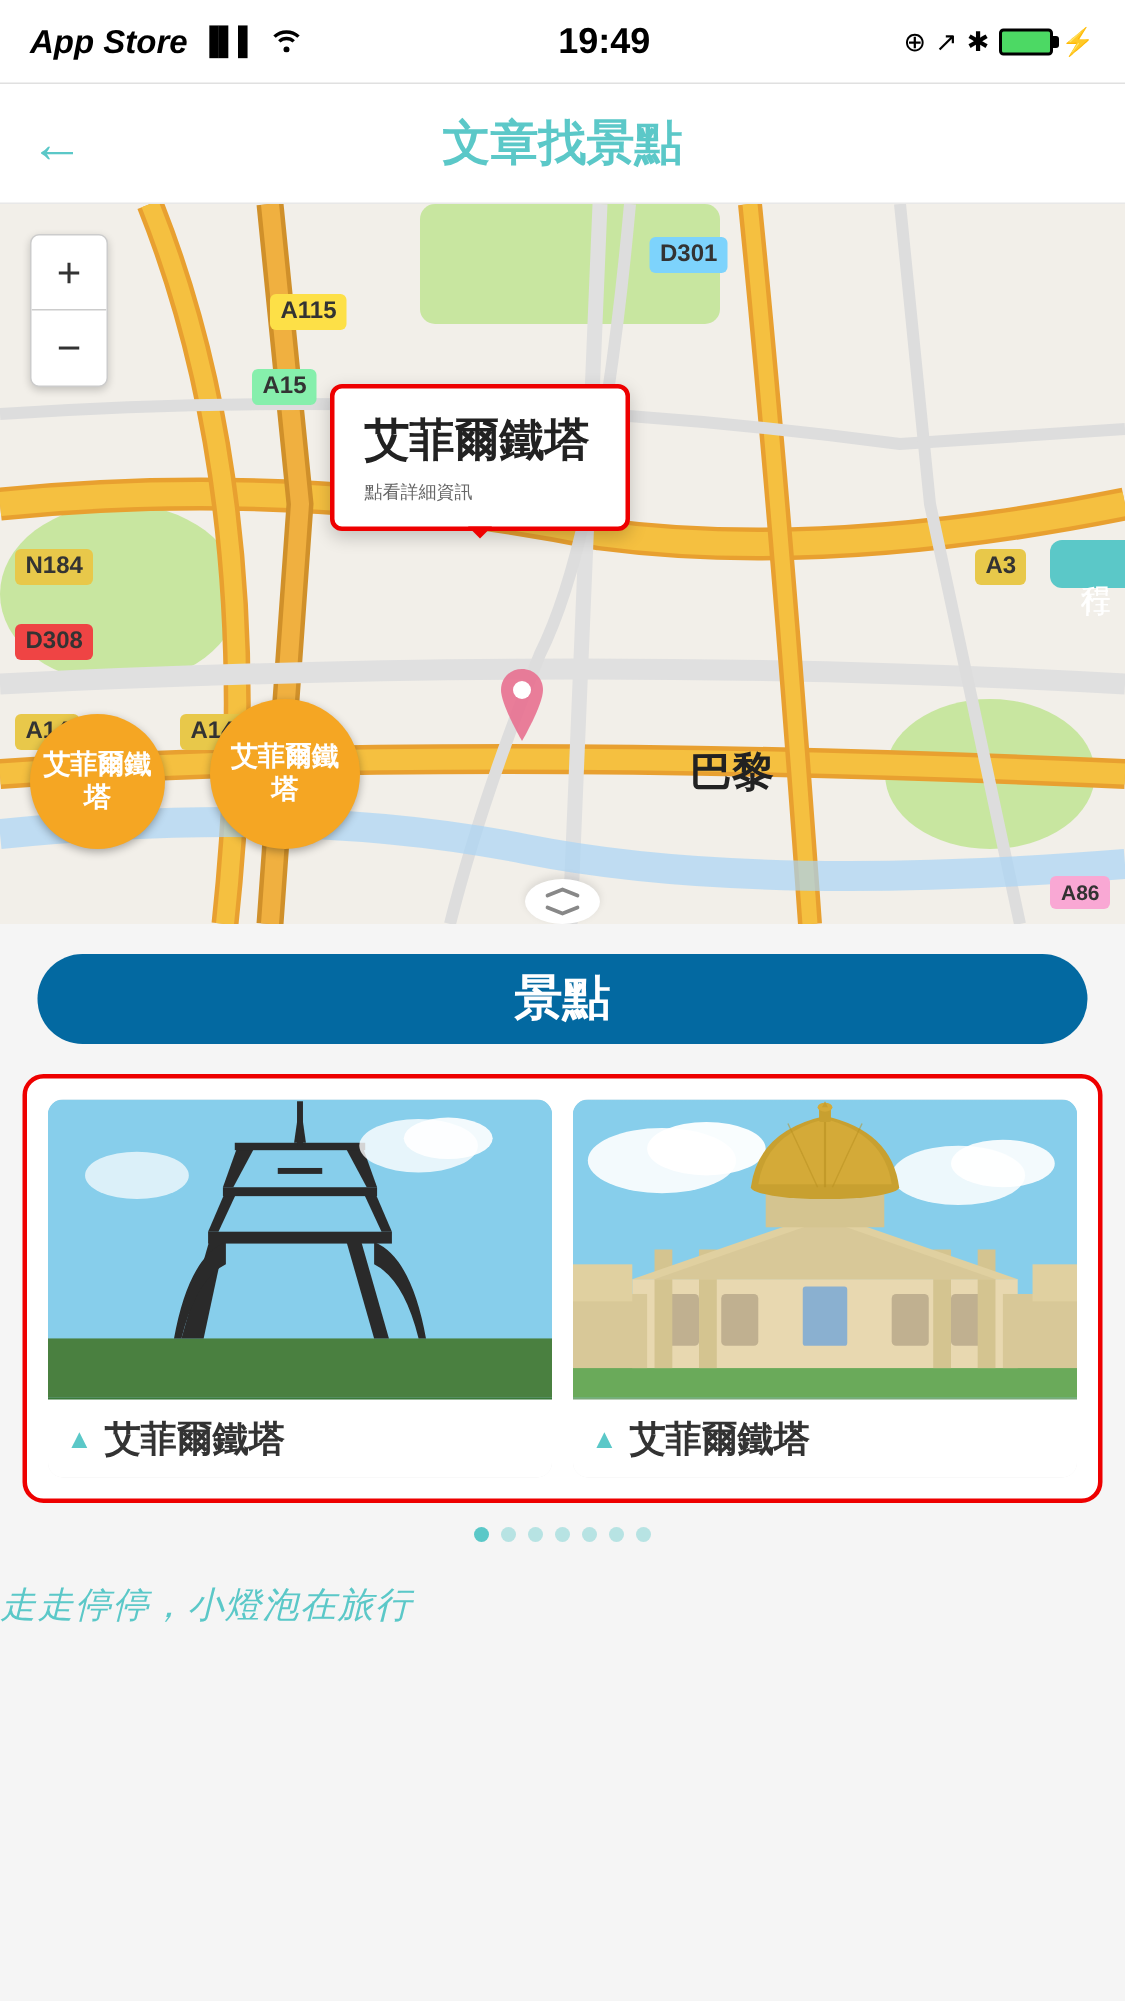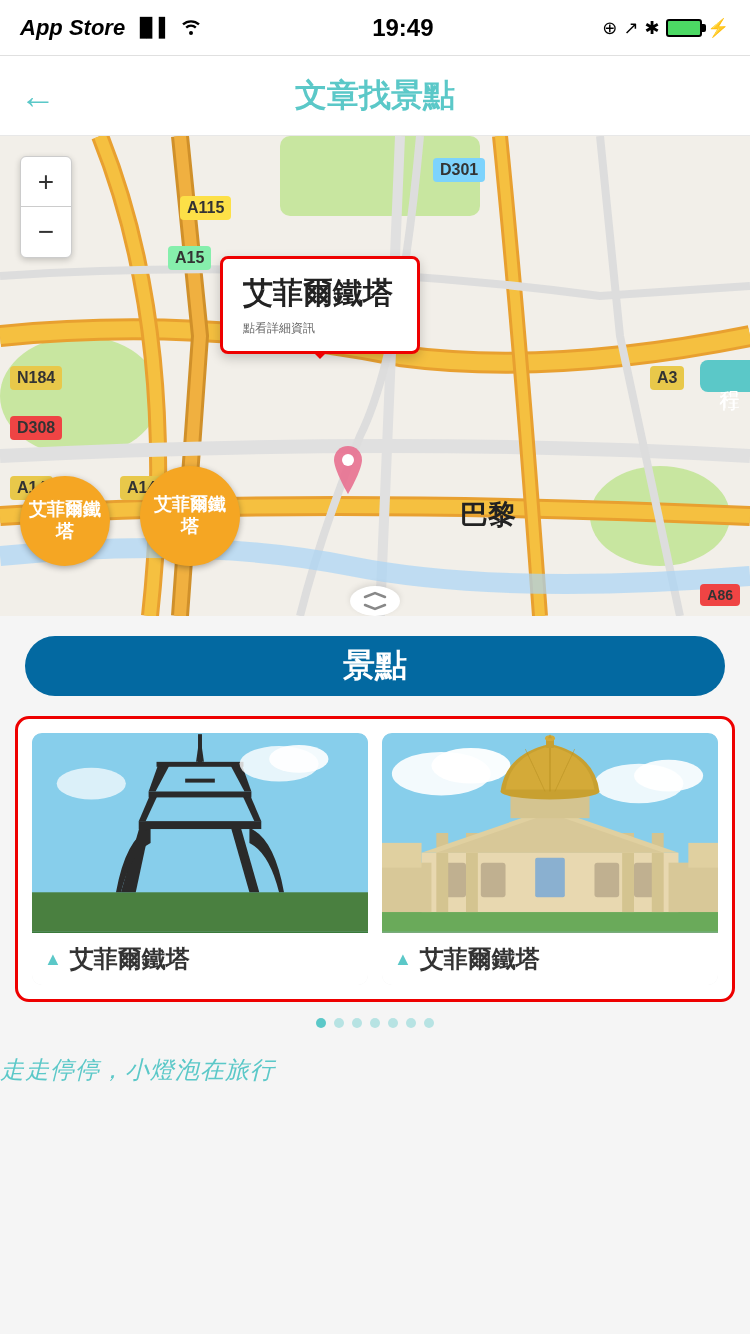--- a/index.html
+++ b/index.html
@@ -427,21 +427,21 @@
   <div class="road-label" style="top:22px; left:410px; background:#7dd3fc;margin-left:23px;">D301</div>
   <div class="road-label" style="top:60px; left:180px; background:#fde047;">A115</div>
   <div class="road-label" style="top:110px; left:140px; background:#86efac;margin-left:28px;">A15</div>
   <div class="road-label" style="top:230px; left:10px; background:#e8c84a;">N184</div>
   <div class="road-label" style="top:280px; left:10px; background:#ef4444;">D308</div>
   <div class="road-label" style="top:340px; left:10px; background:#e8c84a;">A14</div>
   <div class="road-label" style="top:340px; left:120px; background:#e8c84a;">A14</div>
   <div class="road-label" style="top:230px; left:650px; background:#e8c84a;">A3</div>
 
   <div class="city-label" style="top:360px; left:460px;">巴黎</div>
-  <div class="road-label" style="bottom:10px; right:10px; background:#ef4444; font-size:14px;">A86</div>
+  <div class="road-label" style="bottom:10px; right:10px; background:#f9a8d4; font-size:14px;">A86</div>
 
   <div class="map-popup">
     <div class="map-popup-title">艾菲爾鐵塔</div>
     <div class="map-popup-sub">點看詳細資訊</div>
   </div>
 
   <div class="map-marker">
     <svg class="marker-pin" viewBox="0 0 36 48" xmlns="http://www.w3.org/2000/svg">
       <path d="M18 0C10 0 4 6 4 14c0 10 14 34 14 34S32 24 32 14C32 6 26 0 18 0z" fill="#e87090" opacity="0.9"></path>
       <circle cx="18" cy="14" r="6" fill="#fff"></circle>

